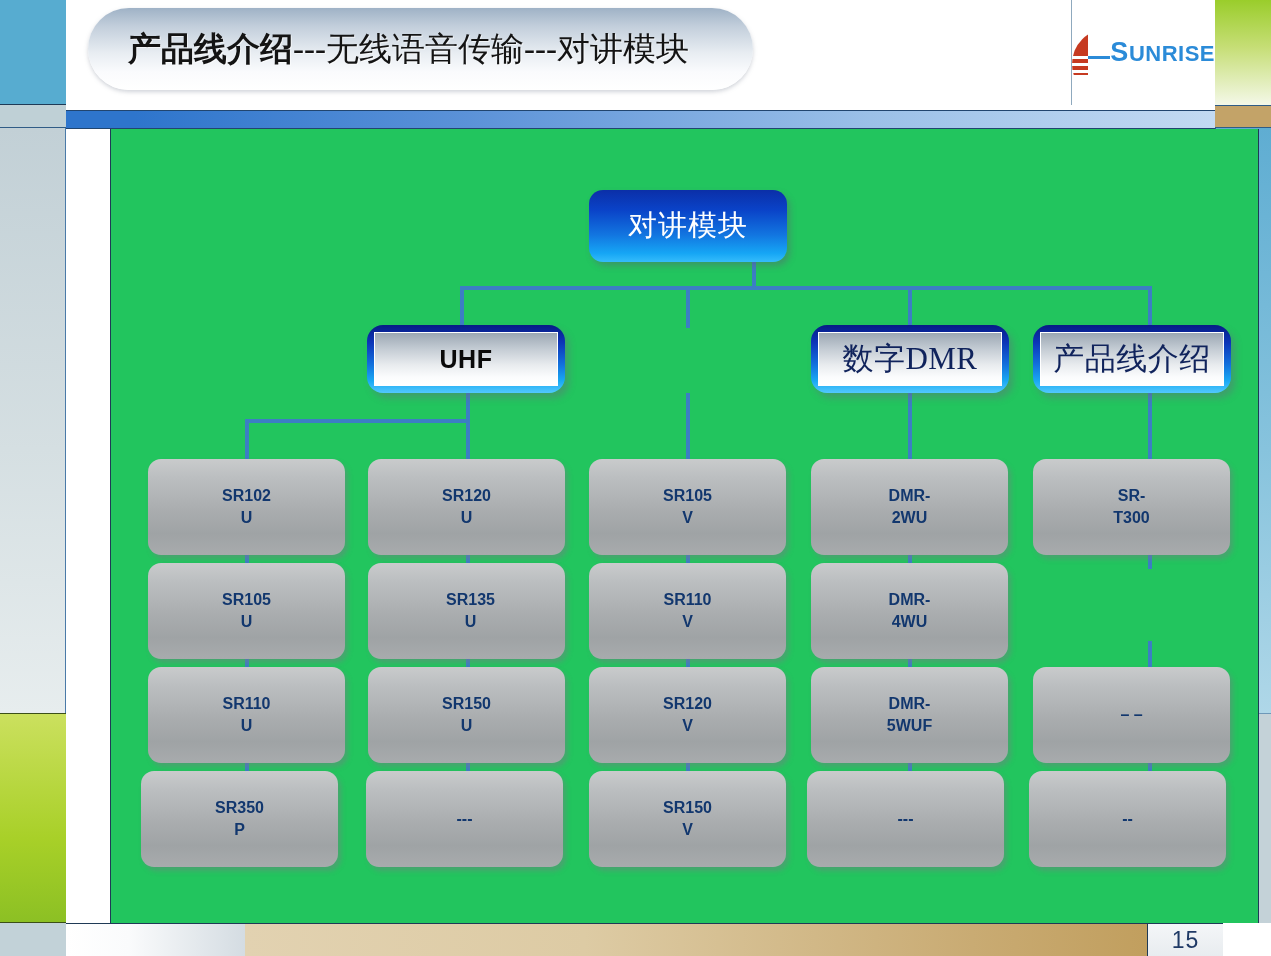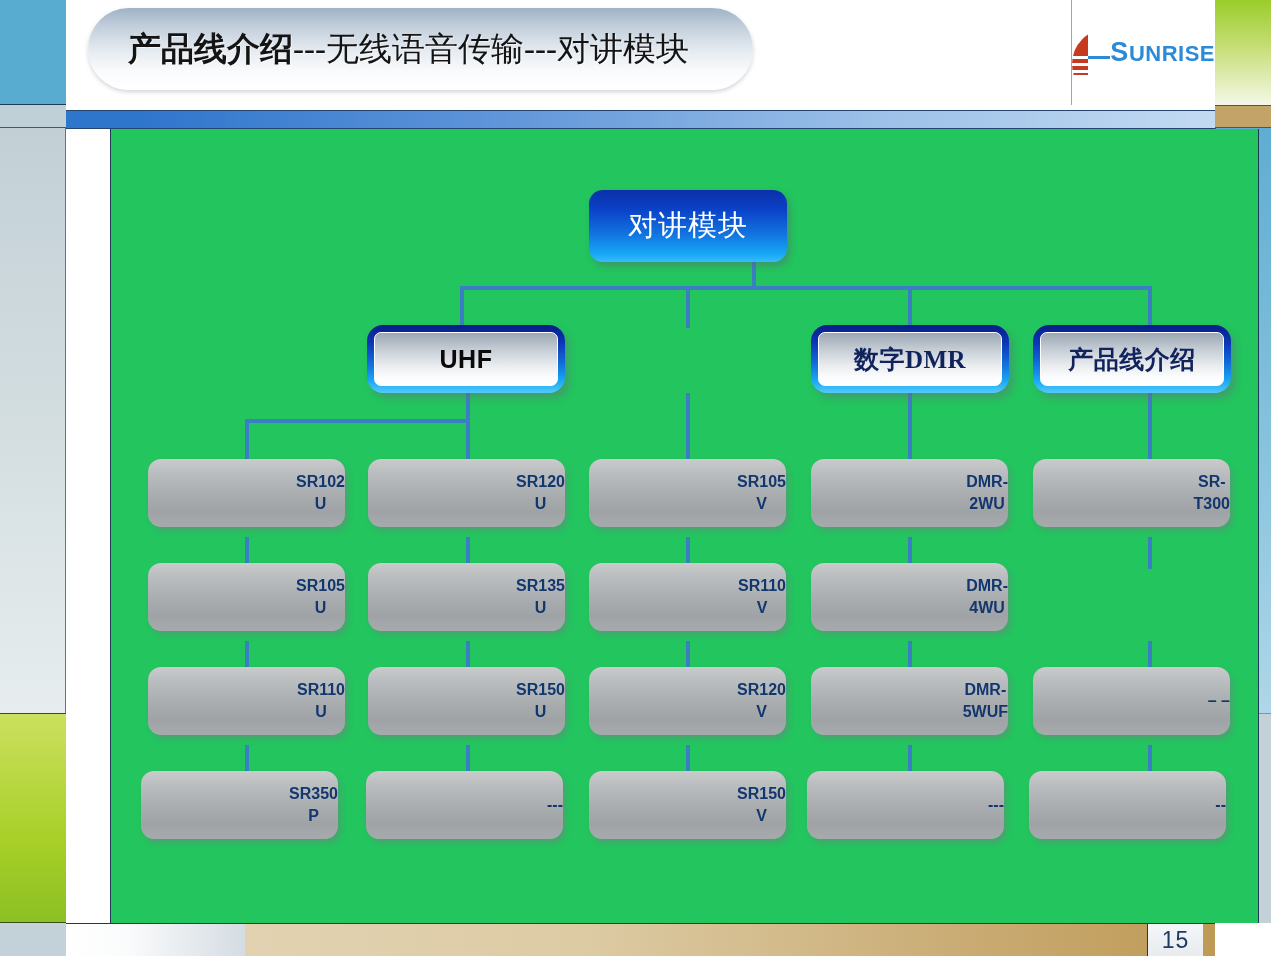--- a/index.html
+++ b/index.html
@@ -90,21 +90,21 @@
     border-top: 1px solid #1F3A56;
   }
   
   .bottom-tan {
     left: 245px; top: 923px; width: 970px; height: 33px;
     background: linear-gradient(90deg, #E2D2B1 0%, #DDCBA4 35%, #C9AB73 75%, #BE9A56 100%);
     border-top: 1px solid #1F3A56;
   }
   
   .page-tab {
-    left: 1147px; top: 923px; width: 56px; height: 33px;
+    left: 1147px; top: 923px; width: 76px; height: 33px;
     background: linear-gradient(180deg, #F4F6F8 0%, #E8ECEF 100%);
     border-top: 1px solid #1F3A56;
     border-left: 1px solid #1F3A56;
     display: flex; align-items: center; justify-content: center;
     color: #203A66; font-size: 23px; letter-spacing: 1px;
   }
 
   
   .title-pill {
     position: absolute;
@@ -190,44 +190,44 @@
   .node-cat {
     position: absolute;
     width: 198px; height: 68px; top: 325px;
     border-radius: 16px;
     padding: 7px;
     background: linear-gradient(180deg, #071C86 0%, #0C35B8 26%, #1270DD 58%, #19A8F3 82%, #52C8FD 100%);
     box-shadow: 4px 5px 7px rgba(100,110,125,.45);
   }
   .node-cat-inner {
     width: 100%; height: 100%;
-    border-radius: 7px;
+    border-radius: 0;
     border: 1.5px solid #FFFFFF;
     background: linear-gradient(180deg, #9BA7B3 0%, #C3CBD3 30%, #E9ECEF 62%, #FBFCFD 85%, #FFFFFF 100%);
     display: flex; align-items: center; justify-content: center;
   }
   .node-cat-inner span {
     font-family: "Liberation Serif", serif;
-    font-size: 25px; font-weight: bold; color: #10235C;
+    font-size: 31px; font-weight: normal; color: #10235C;
     letter-spacing: .5px;
   }
   .node-cat-inner span.latin {
     font-family: "Liberation Sans", sans-serif;
     font-size: 25px; font-weight: bold;
   }
   .node-cat-inner span.blk { color: #0A0A0A; }
 
   
   .node-prod {
     position: absolute;
-    width: 197px; height: 68px;
+    width: 197px; height: 96px;
     border-radius: 13px;
     background: linear-gradient(180deg, #C9CBCC 0%, #BCBFC1 18%, #A9ACAE 55%, #9FA3A5 78%, #A8ABAD 100%);
     box-shadow: 3px 4px 5px rgba(120,125,132,.45);
-    display: flex; align-items: center; justify-content: flex-end;
+    display: flex; align-items: center; justify-content: center;
     text-align: center;
   }
   .node-prod span {
     font-family: "Liberation Sans", sans-serif;
     font-size: 16px; font-weight: bold; color: #12376E;
     line-height: 1.35;
     white-space: pre-line;
   }
 </style>
 </head>

